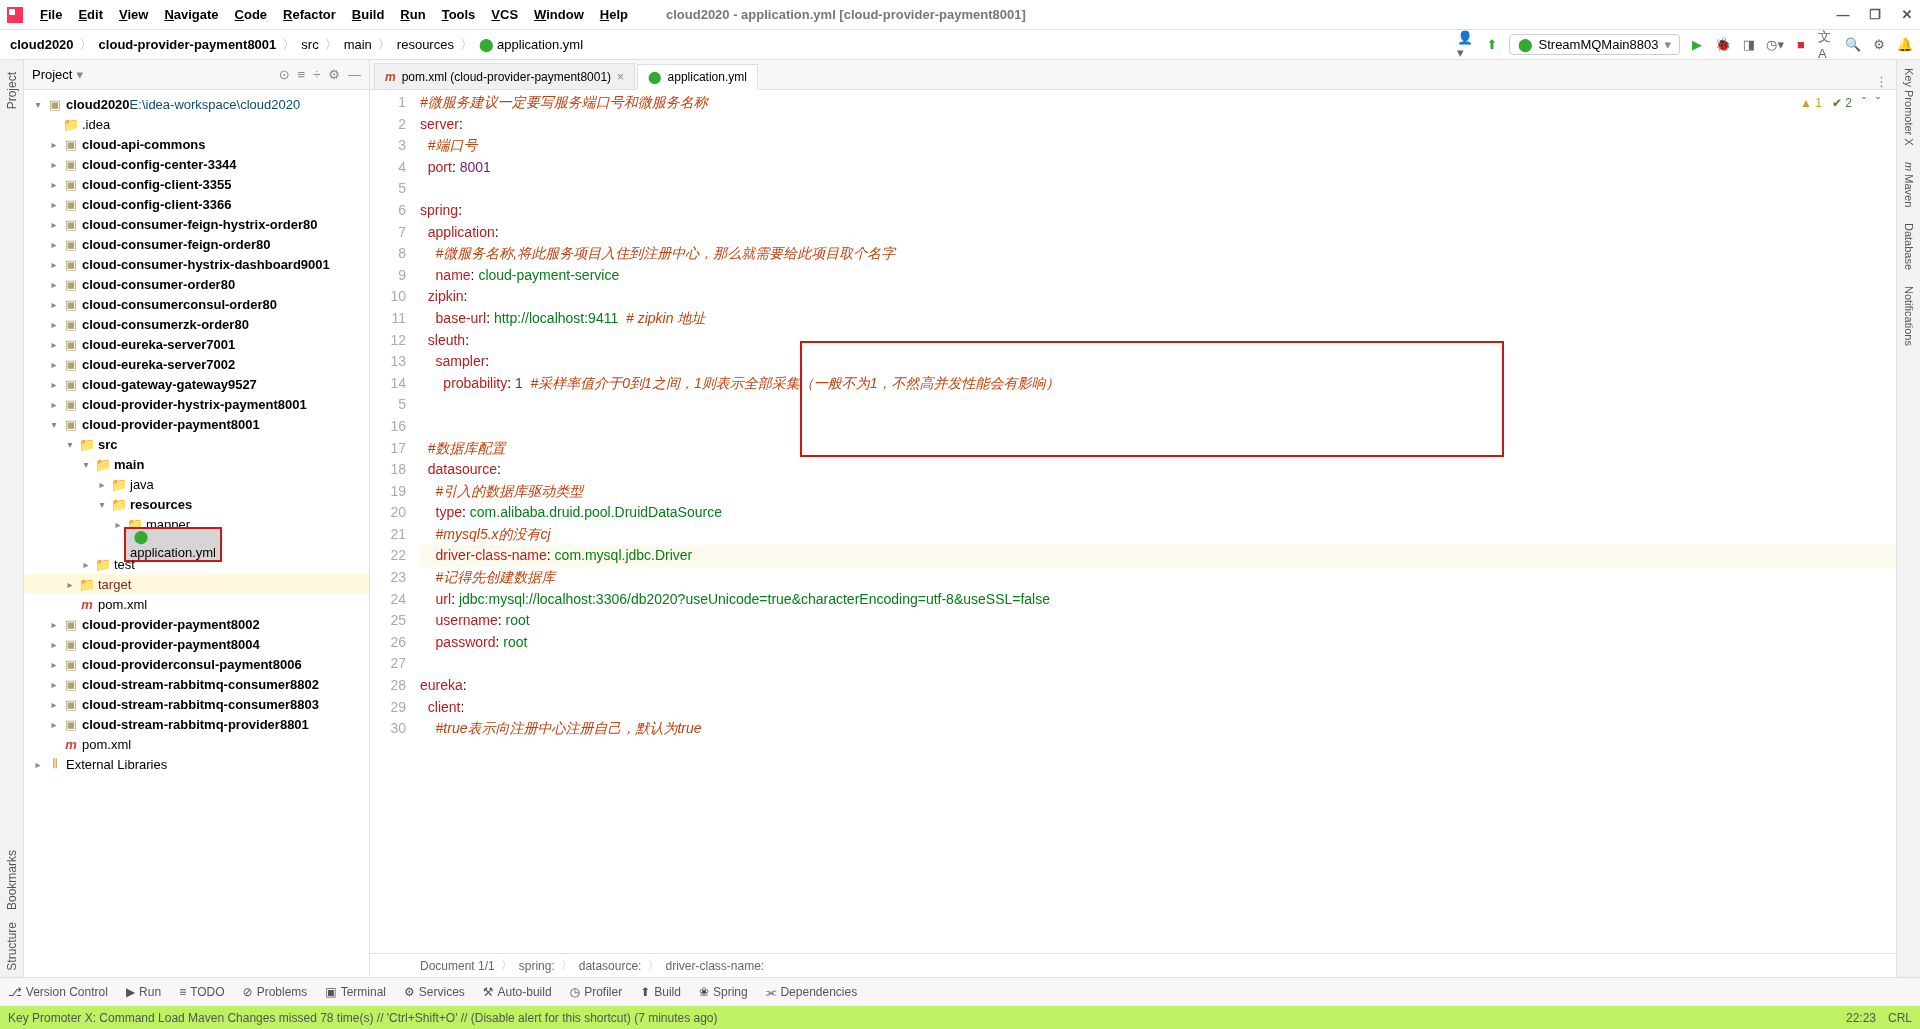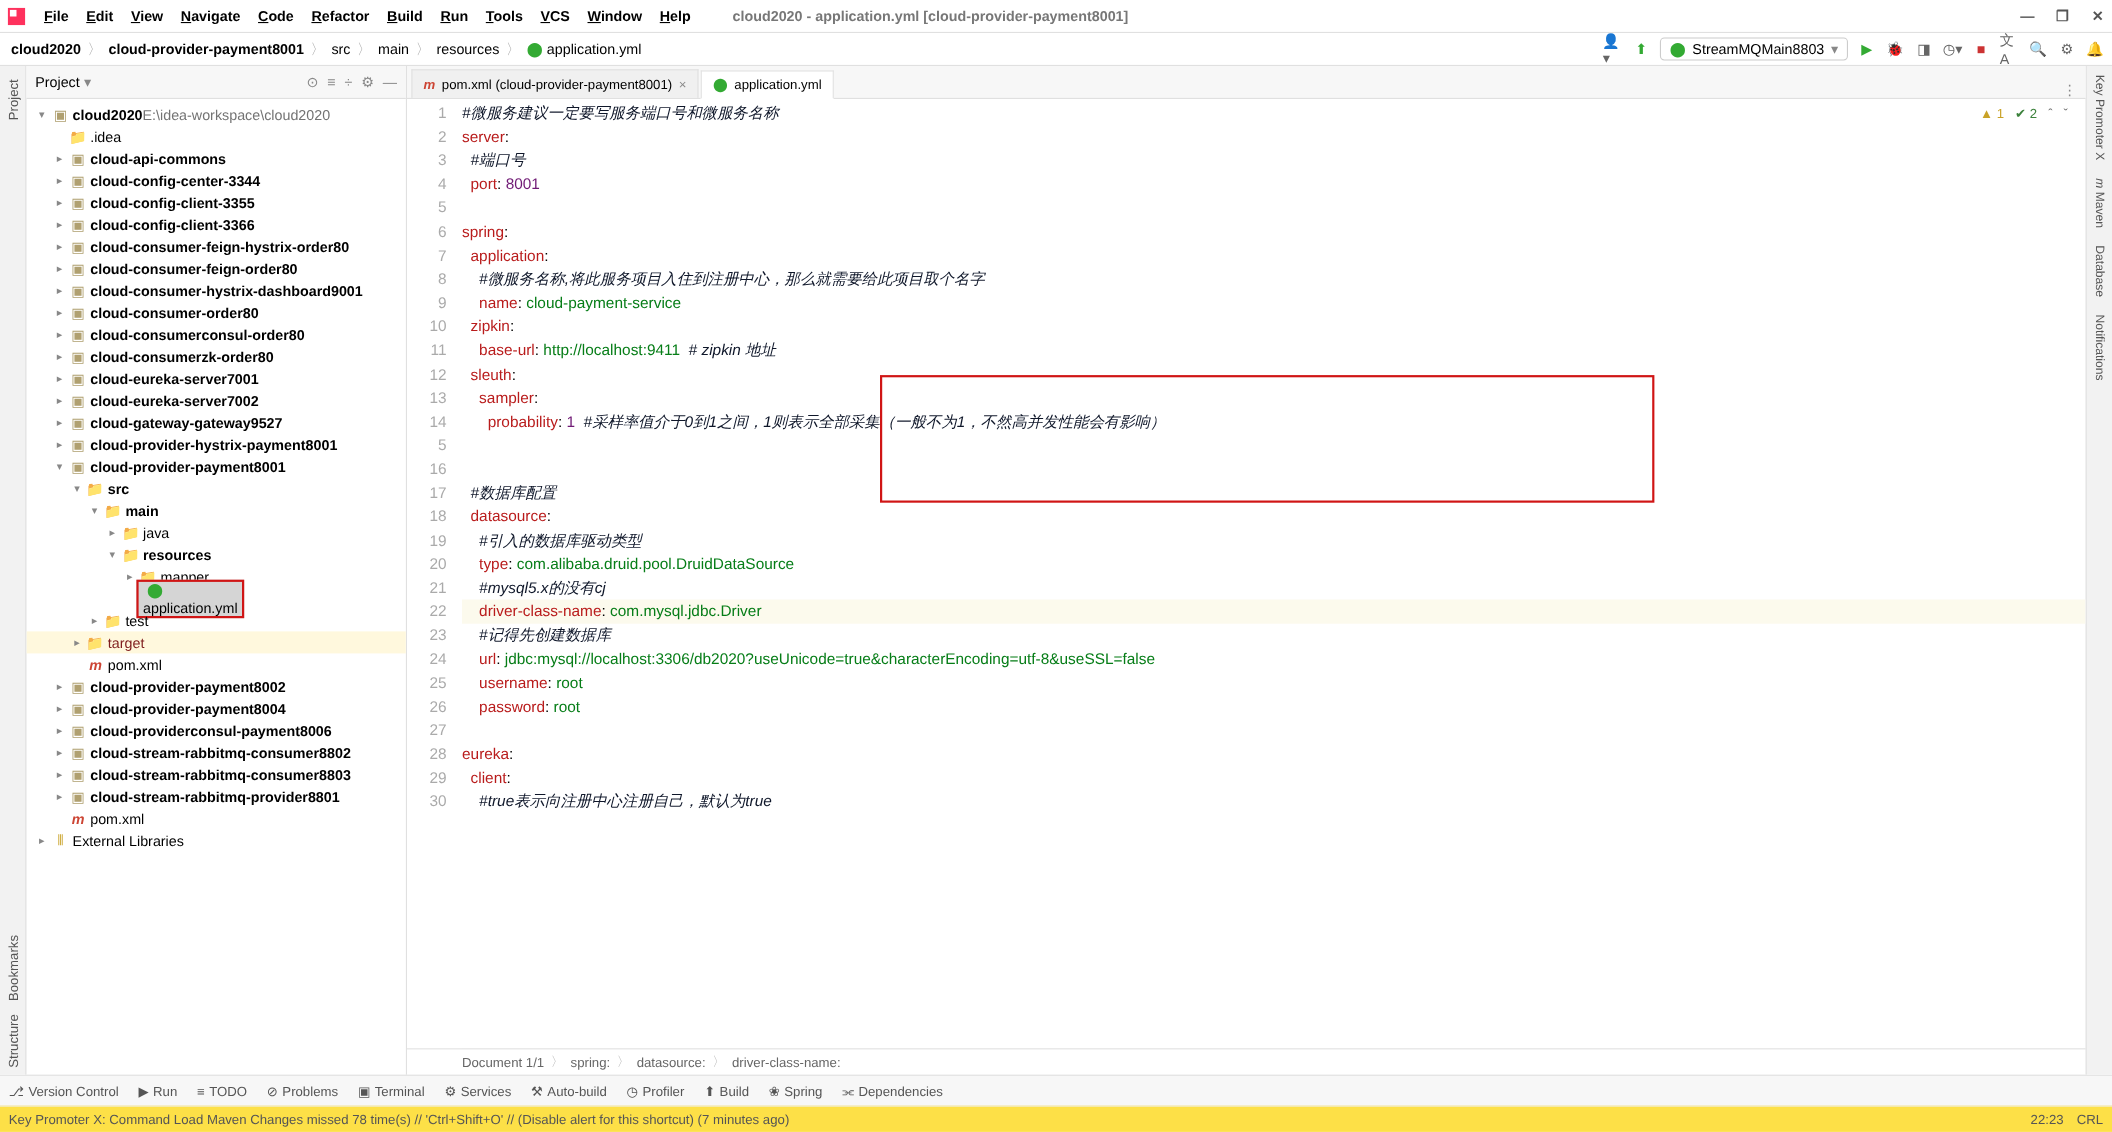--- a/index.html
+++ b/index.html
@@ -36,33 +36,33 @@
 .tab.active { background: #fff; border-bottom: 1px solid #fff; position: relative; top: 1px; }
 .tab-close { color: #888; cursor: pointer; }
 .tab-controls { margin-left: auto; padding: 0 8px; color: #888; }
 .editor { flex: 1; display: flex; font-family: "JetBrains Mono", Consolas, monospace; font-size: 14px; position: relative; overflow: hidden; }
 .gutter { width: 50px; text-align: right; padding-right: 14px; color: #aaa; background: #fff; line-height: 21.6px; padding-top: 2px; }
 .gutter-line { height: 21.6px; }
 .code { flex: 1; line-height: 21.6px; padding-top: 2px; white-space: pre; position: relative; }
 .code-line { height: 21.6px; }
 .current-line { background: #fcfaed; }
 .highlight-box { position: absolute; left: 430px; top: 281px; width: 704px; height: 116px; border: 2px solid #d01515; pointer-events: none; }
-.c-comment { color: #0f172a; font-style: italic; }
+.c-comment { color: #c2410c; font-style: italic; }
 .c-key { color: #b91c1c; }
 .c-str { color: #067d17; }
 .c-num { color: #701a75; }
 .editor-inspections { position: absolute; top: 6px; right: 16px; display: flex; gap: 10px; font-size: 12px; color: #666; z-index: 2; }
 .insp-warn { color: #c9a227; }
 .insp-weak { color: #3c823c; }
 .breadcrumb-bar { height: 24px; border-top: 1px solid #e0e0e0; display: flex; align-items: center; padding-left: 50px; font-size: 12px; color: #666; gap: 6px; }
 .right-sidebar { width: 24px; background: #f2f2f2; border-left: 1px solid #e0e0e0; display: flex; flex-direction: column; align-items: center; }
 .right-sidebar-item { writing-mode: vertical-rl; font-size: 11px; color: #555; padding: 8px 0; }
 .bottom-toolbar { height: 28px; border-top: 1px solid #e0e0e0; display: flex; align-items: center; padding: 0 8px; gap: 18px; font-size: 12px; background: #f7f7f7; }
 .bottom-tool { display: flex; align-items: center; gap: 4px; color: #555; }
-.statusbar { height: 24px; display: flex; align-items: center; padding: 0 8px; font-size: 12px; color: #555; background: #fde047; border-top: 1px solid #eee; }
+.statusbar { height: 24px; display: flex; align-items: center; padding: 0 8px; font-size: 12px; color: #555; background: #bef264; border-top: 1px solid #eee; }
 .status-right { margin-left: auto; display: flex; gap: 12px; }
 svg { display: block; }
 </style>
 </head>
 <body>
 
 <div class="menubar">
   <div class="app-icon">
     <svg width="16" height="16">
         <rect width="16" height="16" fill="#fe315d"></rect>
@@ -119,21 +119,21 @@
         <span>÷</span>
         <span>⚙</span>
         <span>—</span>
       </div>
     </div>
     <div class="tree" id="tree">
         <div class="tree-node" style="padding-left: 8px;">
           <span class="tree-toggle">▾</span>
           <span class="tree-icon folder-icon">▣</span>
           <b>cloud2020</b>
-          <span style="color:#737373"> E:\idea-workspace\cloud2020</span>
+          <span style="color:#0c4a6e"> E:\idea-workspace\cloud2020</span>
         </div>
         <div class="tree-node" style="padding-left: 24px;">
           <span class="tree-toggle"></span>
           <span class="tree-icon folder-icon">📁</span>
           <span>.idea</span>
         </div>
         <div class="tree-node" style="padding-left: 24px;">
           <span class="tree-toggle">▸</span>
           <span class="tree-icon folder-icon">▣</span>
           <span><b>cloud-api-commons</b></span>

